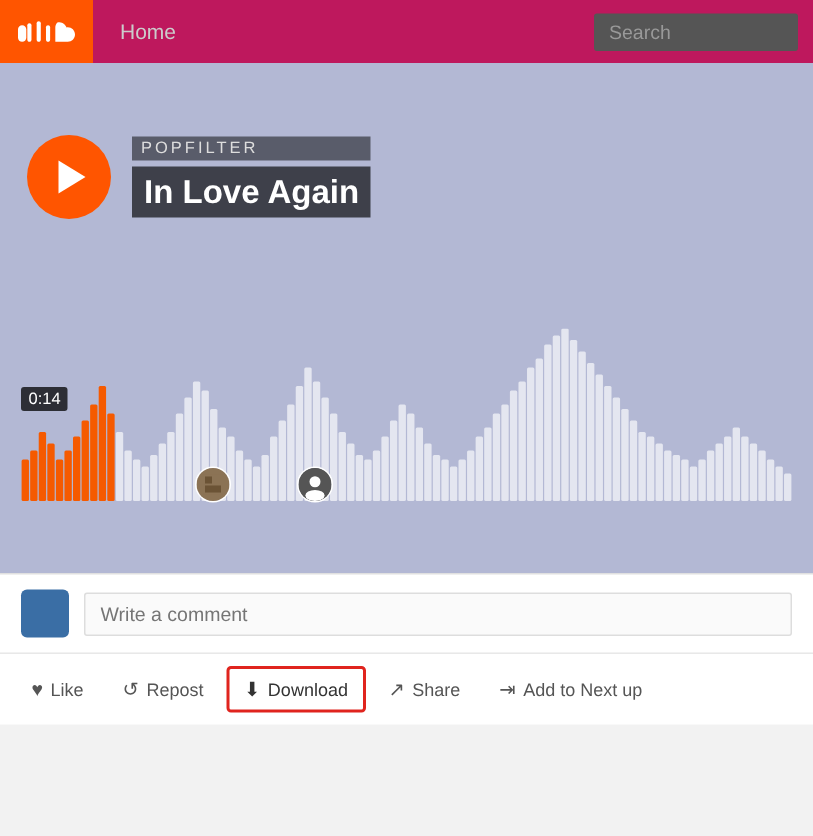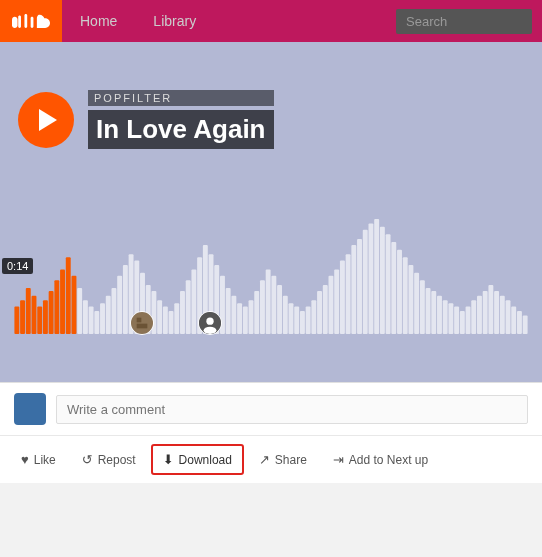--- a/index.html
+++ b/index.html
@@ -112,31 +112,31 @@
       color: #ddd;
       font-size: 11px;
       letter-spacing: 2px;
       padding: 2px 6px;
       display: inline-block;
       text-transform: uppercase;
     }
     .track-title-box {
       background: rgba(0,0,0,0.65);
       color: #fff;
-      font-size: 26px;
+      font-size: 22px;
       font-weight: bold;
       padding: 4px 8px;
       display: inline-block;
     }
 
     
     .timestamp {
       position: absolute;
       bottom: 108px;
-      left: 2px;
+      left: 14px;
       background: rgba(0,0,0,0.75);
       color: #fff;
       font-size: 11px;
       padding: 2px 5px;
       border-radius: 2px;
     }
 
     
     .waveform-avatars {
       position: absolute;
@@ -242,21 +242,20 @@
     <svg class="soundcloud-logo" viewBox="0 0 55 28" fill="white" xmlns="http://www.w3.org/2000/svg">
       <path d="M0 20c0 2.2 1.8 4 4 4s4-1.8 4-4V12c0-2.2-1.8-4-4-4S0 9.8 0 12v8z"></path>
       <path d="M9 22c0 1.1.9 2 2 2s2-.9 2-2V8c0-1.1-.9-2-2-2s-2 .9-2 2v14z"></path>
       <path d="M18 22c0 1.1.9 2 2 2s2-.9 2-2V6c0-1.1-.9-2-2-2s-2 .9-2 2v16z"></path>
       <path d="M27 22c0 1.1.9 2 2 2s2-.9 2-2V10c0-1.1-.9-2-2-2s-2 .9-2 2v12z"></path>
       <path d="M36 24h12c3.9 0 7-3.1 7-7s-3.1-7-7-7c-.4 0-.8 0-1.2.1C46.1 7.7 43.3 5 40 5c-.7 0-1.4.1-2 .4C36.8 6.6 36 8.2 36 10v14z"></path>
     </svg>
   </div>
   <div class="nav-links">
     <a class="nav-link">Home</a>
-    <a class="nav-link">Library</a>
   </div>
   <div class="nav-search">
     <input class="search-input" type="text" placeholder="Search" style="">
   </div>
 </nav>
 
 <div class="player-area">
 
   <div class="track-info">
     <button class="play-btn">

